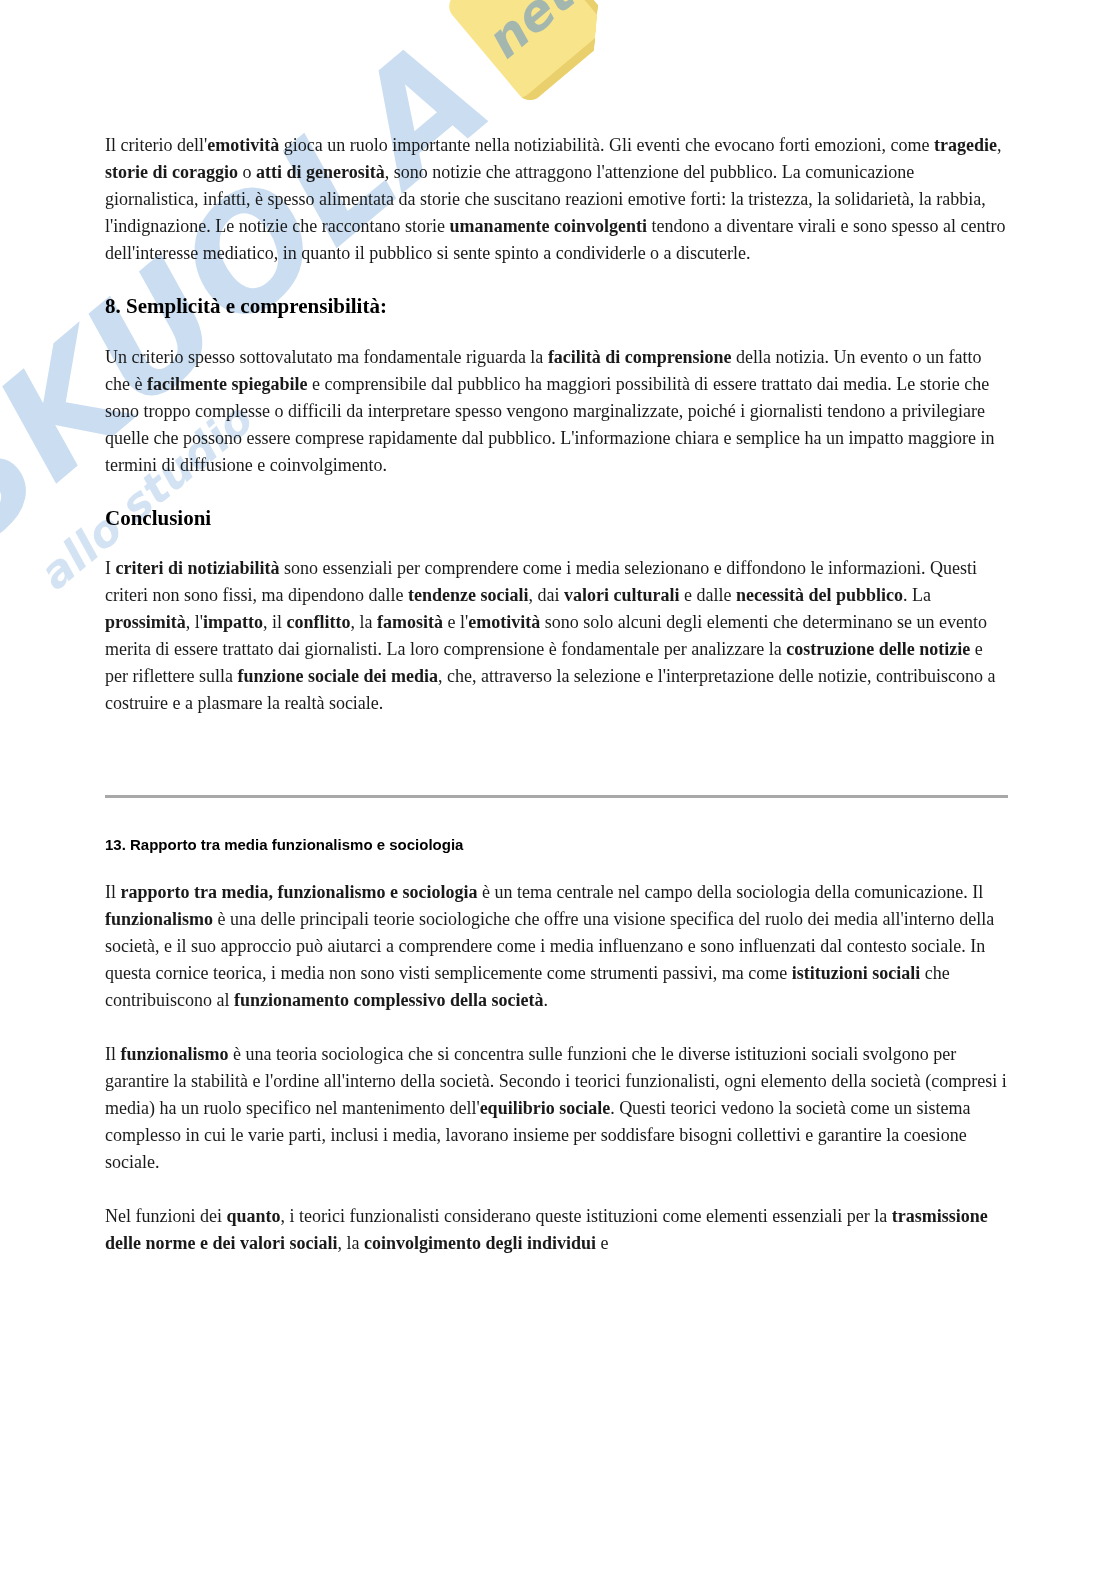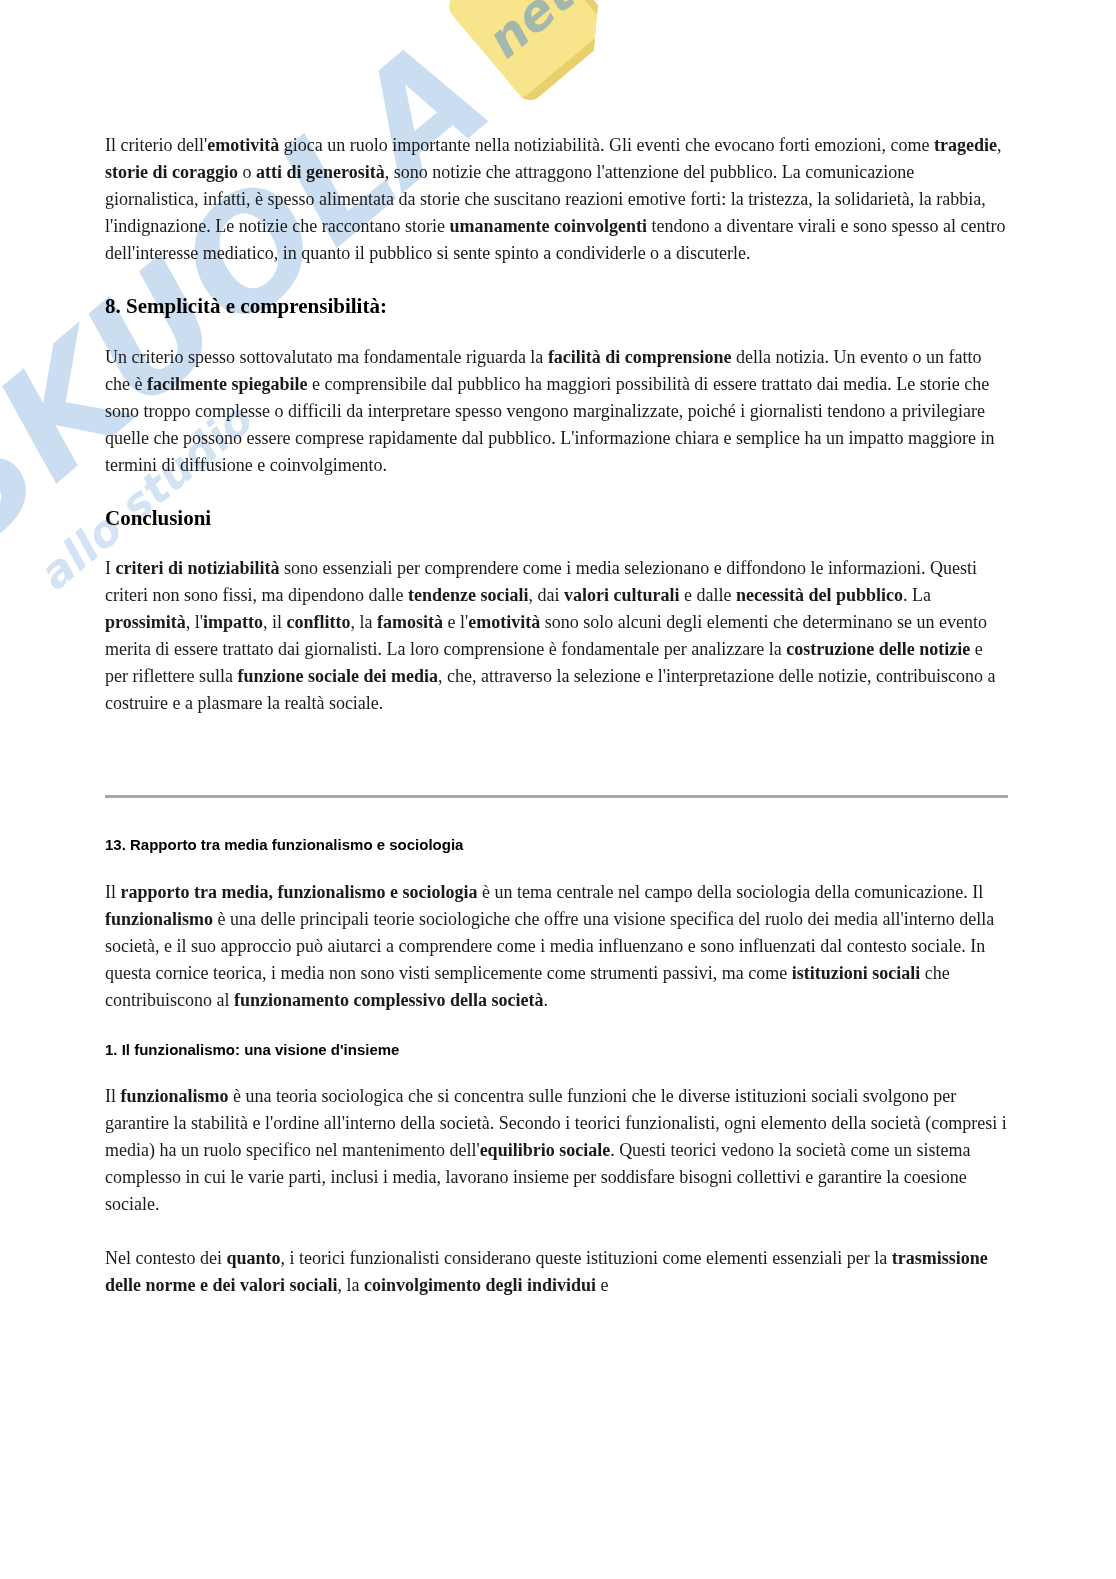--- a/index.html
+++ b/index.html
@@ -105,20 +105,19 @@
     <h2 class="serif-h">Conclusioni</h2>
 
     <p><span>I </span><strong>criteri di notiziabilità</strong><span> sono essenziali per comprendere come i media selezionano e diffondono le informazioni. Questi criteri non sono fissi, ma dipendono dalle </span><strong>tendenze sociali</strong><span>, dai </span><strong>valori culturali</strong><span> e dalle </span><strong>necessità del pubblico</strong><span>. La </span><strong>prossimità</strong><span>, l'</span><strong>impatto</strong><span>, il </span><strong>conflitto</strong><span>, la </span><strong>famosità</strong><span> e l'</span><strong>emotività</strong><span> sono solo alcuni degli elementi che determinano se un evento merita di essere trattato dai giornalisti. La loro comprensione è fondamentale per analizzare la </span><strong>costruzione delle notizie</strong><span> e per riflettere sulla </span><strong>funzione sociale dei media</strong><span>, che, attraverso la selezione e l'interpretazione delle notizie, contribuiscono a costruire e a plasmare la realtà sociale.</span></p>
 
     <hr class="divider">
 
     <h2 class="sans-h">13. Rapporto tra media funzionalismo e sociologia</h2>
 
     <p><span>Il </span><strong>rapporto tra media, funzionalismo e sociologia</strong><span> è un tema centrale nel campo della sociologia della comunicazione. Il </span><strong>funzionalismo</strong><span> è una delle principali teorie sociologiche che offre una visione specifica del ruolo dei media all'interno della società, e il suo approccio può aiutarci a comprendere come i media influenzano e sono influenzati dal contesto sociale. In questa cornice teorica, i media non sono visti semplicemente come strumenti passivi, ma come </span><strong>istituzioni sociali</strong><span> che contribuiscono al </span><strong>funzionamento complessivo della società</strong><span>.</span></p>
 
-    <h2 class="sans-h">1. Il funzionalismo: una visione d'insieme</h2>
 
     <p><span>Il </span><strong>funzionalismo</strong><span> è una teoria sociologica che si concentra sulle funzioni che le diverse istituzioni sociali svolgono per garantire la stabilità e l'ordine all'interno della società. Secondo i teorici funzionalisti, ogni elemento della società (compresi i media) ha un ruolo specifico nel mantenimento dell'</span><strong>equilibrio sociale</strong><span>. Questi teorici vedono la società come un sistema complesso in cui le varie parti, inclusi i media, lavorano insieme per soddisfare bisogni collettivi e garantire la coesione sociale.</span></p>
 
-    <p><span>Nel contesto dei </span><strong>quanto</strong><span>, i teorici funzionalisti considerano queste istituzioni come elementi essenziali per la </span><strong>trasmissione delle norme e dei valori sociali</strong><span>, la </span><strong>coinvolgimento degli individui</strong><span> e</span></p>
+    <p><span>Nel funzioni dei </span><strong>quanto</strong><span>, i teorici funzionalisti considerano queste istituzioni come elementi essenziali per la </span><strong>trasmissione delle norme e dei valori sociali</strong><span>, la </span><strong>coinvolgimento degli individui</strong><span> e</span></p>
 
   </div>
 </div>
 
 </body></html>

